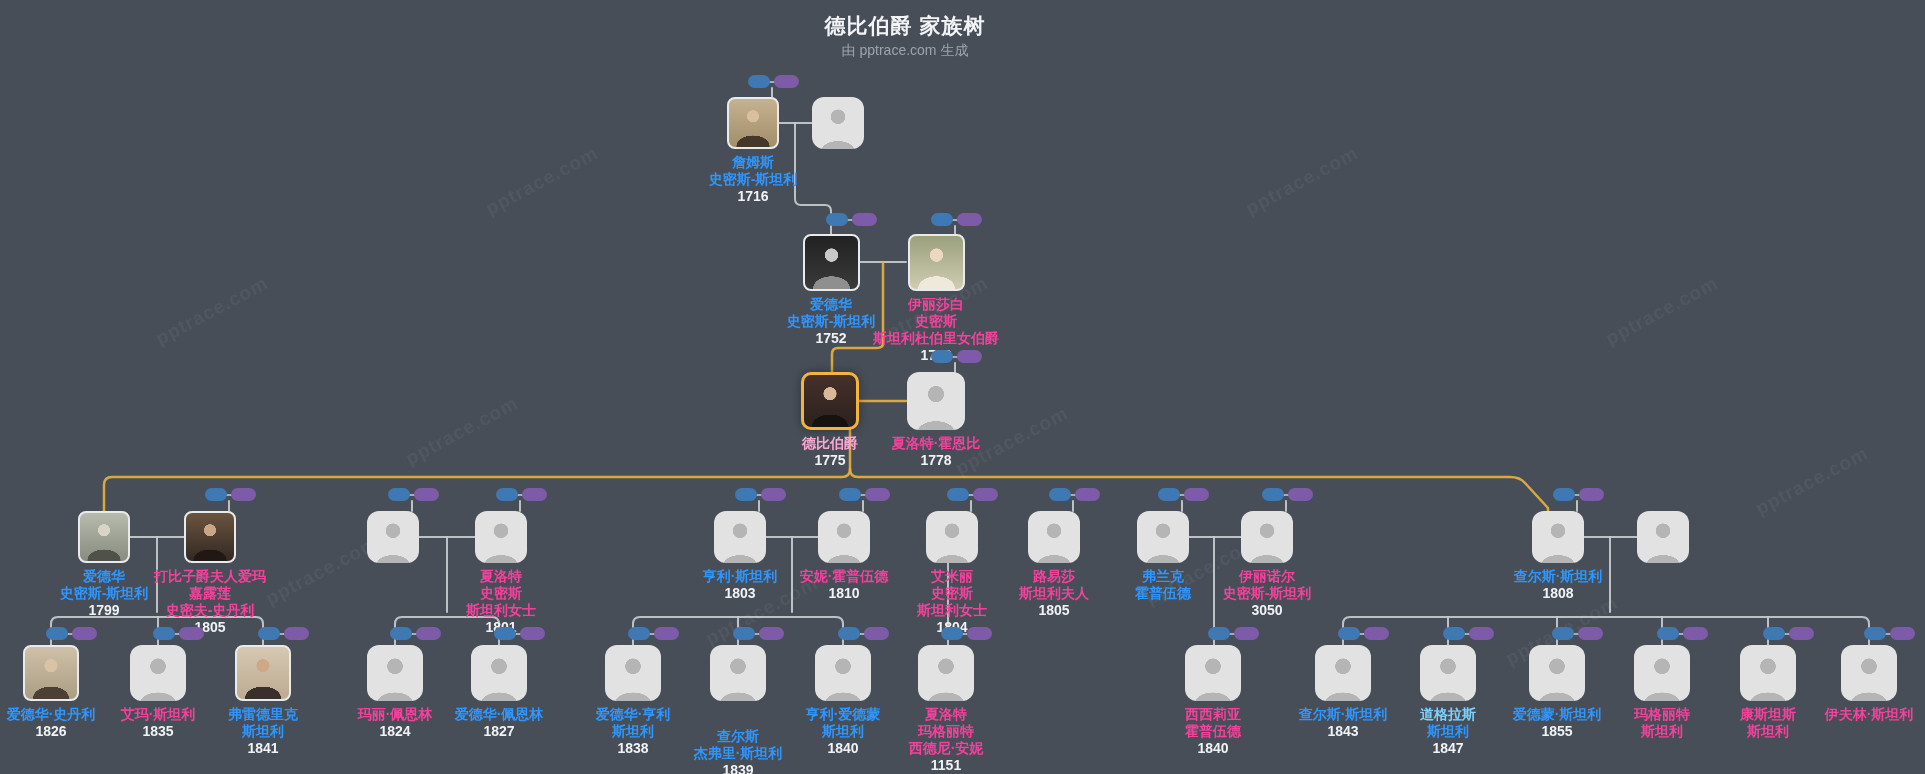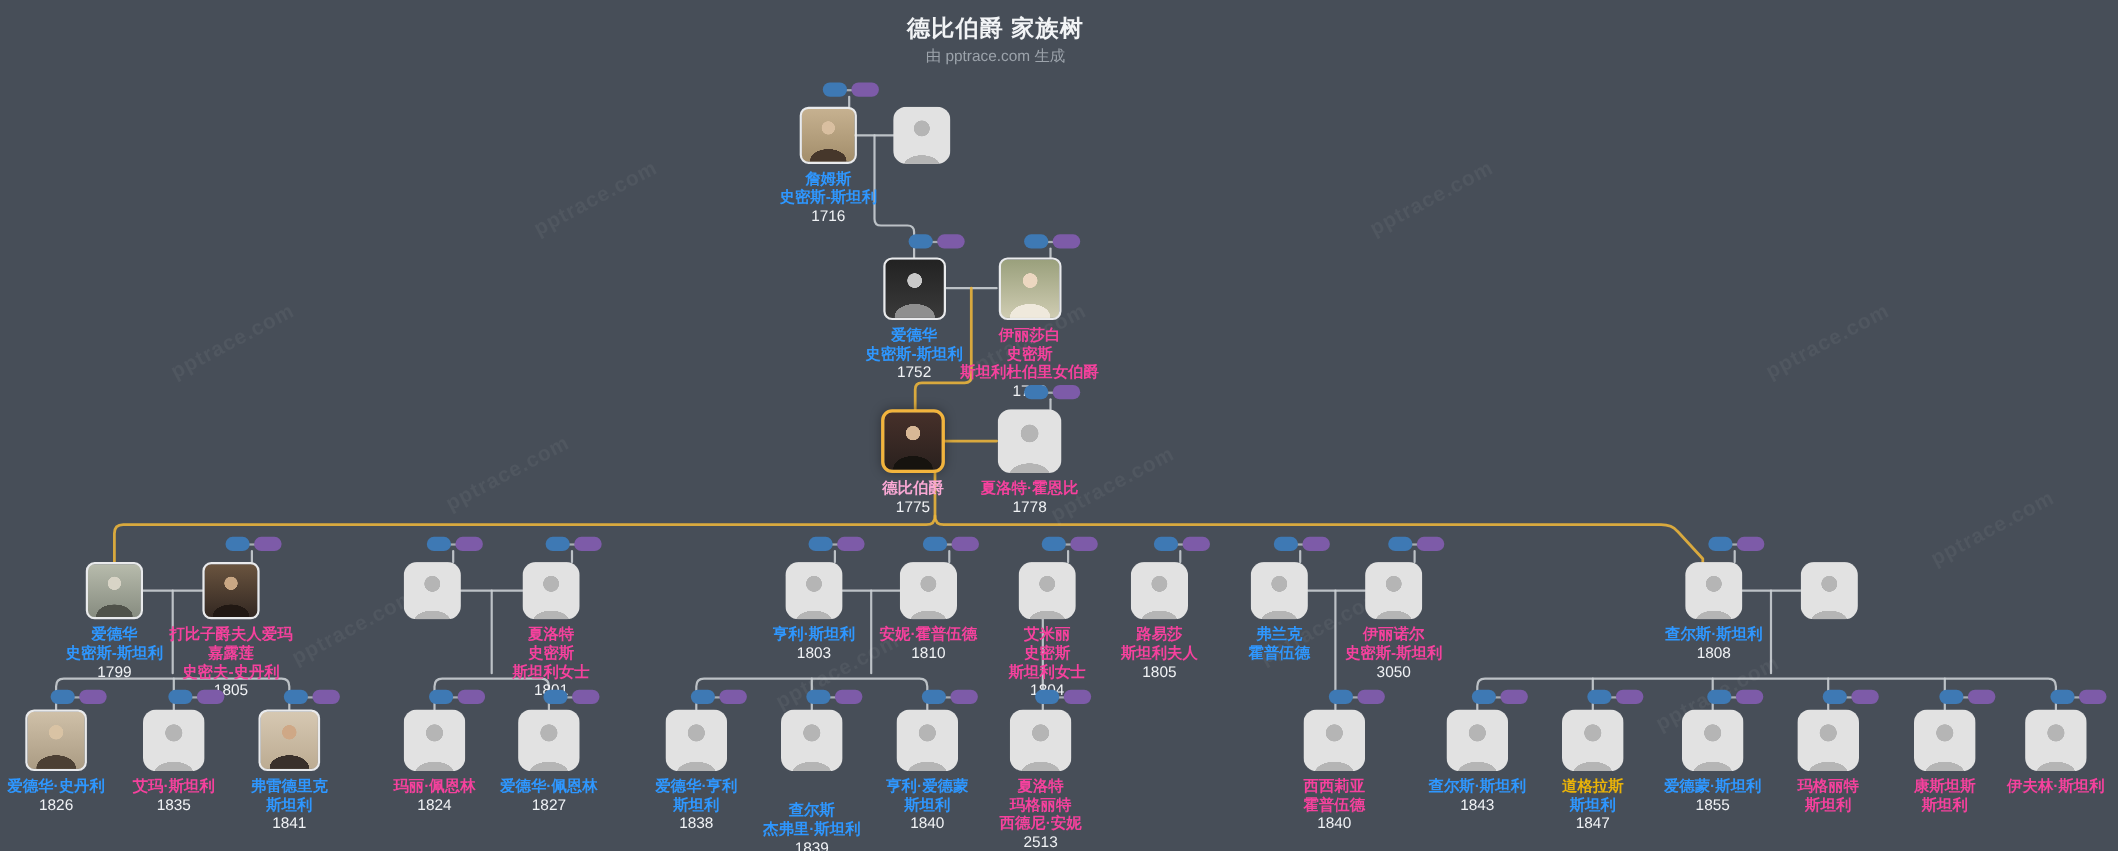--- a/index.html
+++ b/index.html
@@ -17,21 +17,21 @@
   .photo{border:2px solid #E9EAEC;border-radius:8px;}
   .photo.hl{border:3px solid #F2B43D;border-radius:10px;box-shadow:0 0 10px rgba(0,0,0,.35);}
   .ph{
     border-radius:12px;
     background:
       radial-gradient(circle at 50% 38%, #B5B5B5 0 17%, rgba(0,0,0,0) 18%),
       radial-gradient(52% 30% at 50% 103%, #B5B5B5 0 60%, rgba(0,0,0,0) 61%),
       #E2E2E2;
   }
   .label{position:absolute;text-align:center;white-space:nowrap;font-size:14px;line-height:17px;font-weight:bold;}
-  .label .year{color:#F0F2F5;font-weight:400;}
+  .label .year{color:#F0F2F5;font-weight:700;}
   .badge{position:absolute;height:13px;border-radius:7px;}
   .badge.blue{width:22px;background:#3E79B4;}
   .badge.purple{width:25px;background:#7D5BA8;}
   .badge-link{position:absolute;width:10px;height:2px;background:#A7ADB4;}
   .wm{position:absolute;color:rgba(255,255,255,0.05);font-size:19px;font-weight:bold;letter-spacing:1px;transform:rotate(-28deg);pointer-events:none;}
 </style>
 </head>
 <body>
 
 <div id="stage">
@@ -291,21 +291,21 @@
       <div class="year">1840</div>
     </div>
     <div class="badge-link" style="left: 857px; top: 633px;"></div>
     <div class="badge blue" style="left: 838px; top: 627px;"></div>
     <div class="badge purple" style="left: 864px; top: 627px;"></div>
     <div class="avatar ph" style="left: 918px; top: 645px; width: 56px; height: 56px;"></div>
     <div class="label" style="left: 856px; top: 706px; width: 180px;">
       <div class="nm" style="color: rgb(245, 65, 157);">夏洛特</div>
       <div class="nm" style="color: rgb(245, 65, 157);">玛格丽特</div>
       <div class="nm" style="color: rgb(245, 65, 157);">西德尼·安妮</div>
-      <div class="year">2513</div>
+      <div class="year">1151</div>
     </div>
     <div class="badge-link" style="left: 960px; top: 633px;"></div>
     <div class="badge blue" style="left: 941px; top: 627px;"></div>
     <div class="badge purple" style="left: 967px; top: 627px;"></div>
     <div class="avatar ph" style="left: 1185px; top: 645px; width: 56px; height: 56px;"></div>
     <div class="label" style="left: 1123px; top: 706px; width: 180px;">
       <div class="nm" style="color: rgb(245, 65, 157);">西西莉亚</div>
       <div class="nm" style="color: rgb(245, 65, 157);">霍普伍德</div>
       <div class="year">1840</div>
     </div>
@@ -315,21 +315,21 @@
     <div class="avatar ph" style="left: 1315px; top: 645px; width: 56px; height: 56px;"></div>
     <div class="label" style="left: 1253px; top: 706px; width: 180px;">
       <div class="nm" style="color: rgb(46, 151, 255);">查尔斯·斯坦利</div>
       <div class="year">1843</div>
     </div>
     <div class="badge-link" style="left: 1357px; top: 633px;"></div>
     <div class="badge blue" style="left: 1338px; top: 627px;"></div>
     <div class="badge purple" style="left: 1364px; top: 627px;"></div>
     <div class="avatar ph" style="left: 1420px; top: 645px; width: 56px; height: 56px;"></div>
     <div class="label" style="left: 1358px; top: 706px; width: 180px;">
-      <div class="nm" style="color: #eab308;">道格拉斯</div>
+      <div class="nm" style="color: #7dd3fc;">道格拉斯</div>
       <div class="nm" style="color: rgb(46, 151, 255);">斯坦利</div>
       <div class="year">1847</div>
     </div>
     <div class="badge-link" style="left: 1462px; top: 633px;"></div>
     <div class="badge blue" style="left: 1443px; top: 627px;"></div>
     <div class="badge purple" style="left: 1469px; top: 627px;"></div>
     <div class="avatar ph" style="left: 1529px; top: 645px; width: 56px; height: 56px;"></div>
     <div class="label" style="left: 1467px; top: 706px; width: 180px;">
       <div class="nm" style="color: rgb(46, 151, 255);">爱德蒙·斯坦利</div>
       <div class="year">1855</div>

